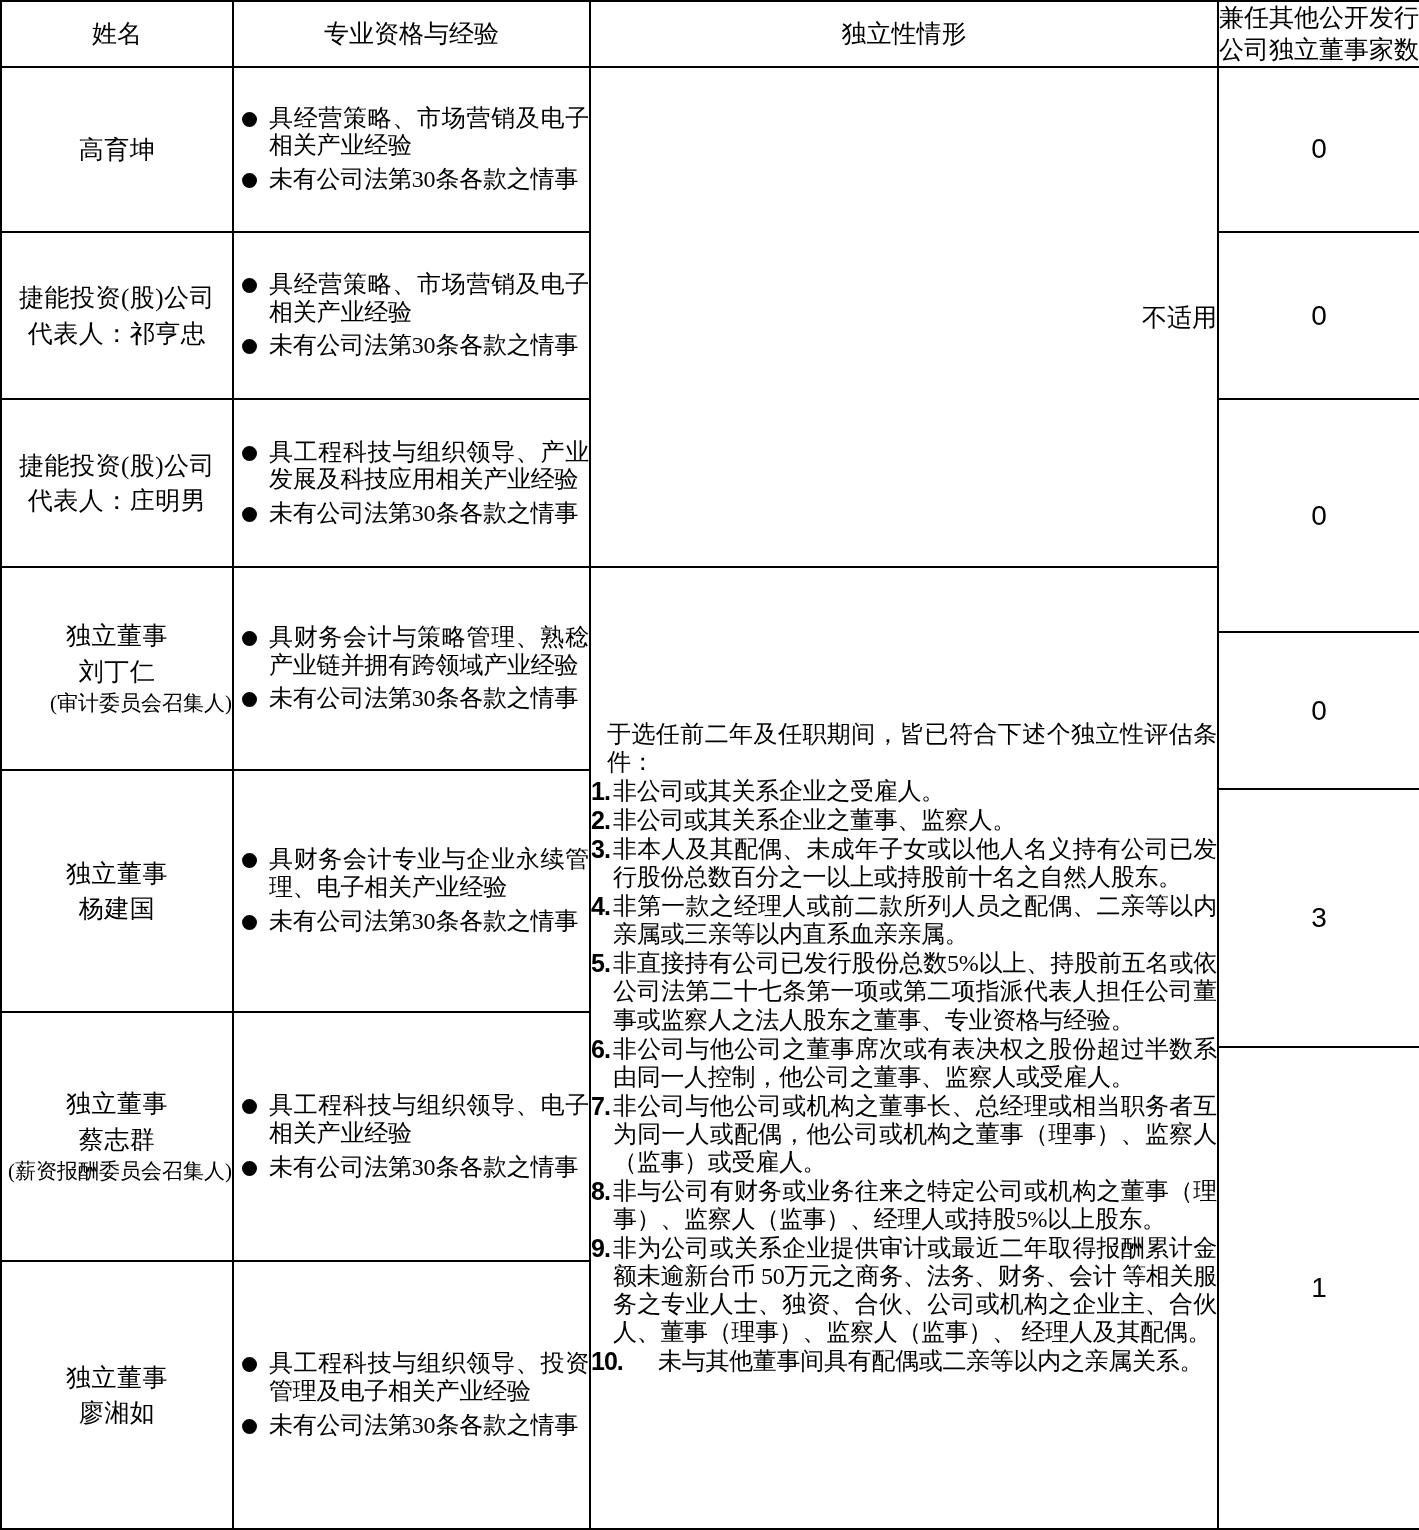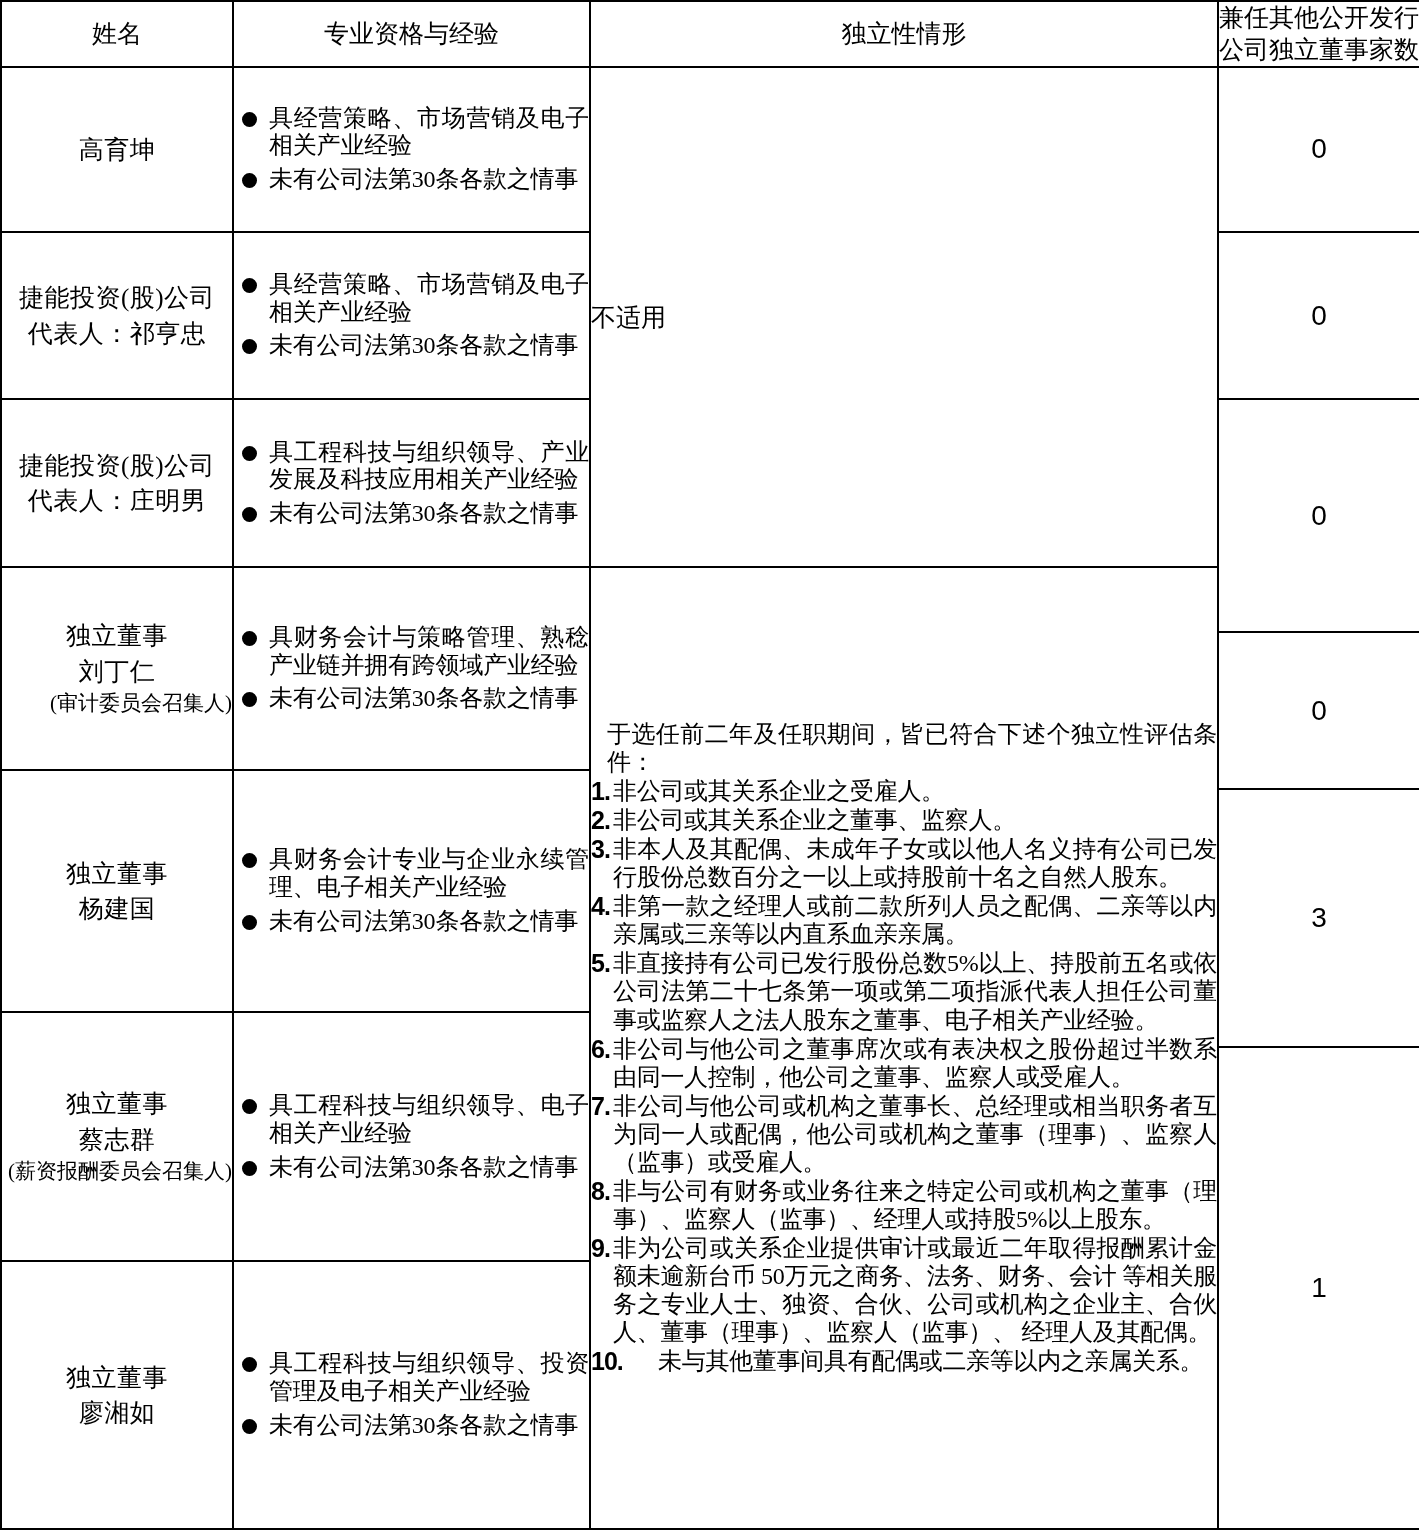--- a/index.html
+++ b/index.html
@@ -92,21 +92,21 @@
     background: #000;
     border-radius: 50%;
   }
 
   
   td.indep-cell {
     padding: 8px 10px 6px 10px;
     vertical-align: top;
   }
   td.indep-na {
-    text-align: left;
+    text-align: right;
     vertical-align: middle;
     font-size: 25px;
   }
   .indep-intro {
     font-size: 24px;
     line-height: 1.17;
     text-align: justify;
     margin: 0 0 1px 16px;
     letter-spacing: -0.2px;
   }
@@ -221,21 +221,21 @@
           <li>未有公司法第30条各款之情事</li>
         </ul>
       </td>
       <td class="indep-cell" rowspan="8">
         <p class="indep-intro">于选任前二年及任职期间，皆已符合下述个独立性评估条件：</p>
         <ol class="indep-list">
           <li>非公司或其关系企业之受雇人。</li>
           <li>非公司或其关系企业之董事、监察人。</li>
           <li>非本人及其配偶、未成年子女或以他人名义持有公司已发行股份总数百分之一以上或持股前十名之自然人股东。</li>
           <li>非第一款之经理人或前二款所列人员之配偶、二亲等以内亲属或三亲等以内直系血亲亲属。</li>
-          <li>非直接持有公司已发行股份总数5%以上、持股前五名或依公司法第二十七条第一项或第二项指派代表人担任公司董事或监察人之法人股东之董事、电子相关产业经验。</li>
+          <li>非直接持有公司已发行股份总数5%以上、持股前五名或依公司法第二十七条第一项或第二项指派代表人担任公司董事或监察人之法人股东之董事、专业资格与经验。</li>
           <li>非公司与他公司之董事席次或有表决权之股份超过半数系由同一人控制，他公司之董事、监察人或受雇人。</li>
           <li>非公司与他公司或机构之董事长、总经理或相当职务者互为同一人或配偶，他公司或机构之董事（理事）、监察人（监事）或受雇人。</li>
           <li>非与公司有财务或业务往来之特定公司或机构之董事（理事）、监察人（监事）、经理人或持股5%以上股东。</li>
           <li>非为公司或关系企业提供审计或最近二年取得报酬累计金额未逾新台币 50万元之商务、法务、财务、会计 等相关服务之专业人士、独资、合伙、公司或机构之企业主、合伙人、董事（理事）、监察人（监事）、 经理人及其配偶。</li>
           <li class="wide">未与其他董事间具有配偶或二亲等以内之亲属关系。</li>
         </ol>
       </td>
     </tr>
 
     <tr style="height:127px">

